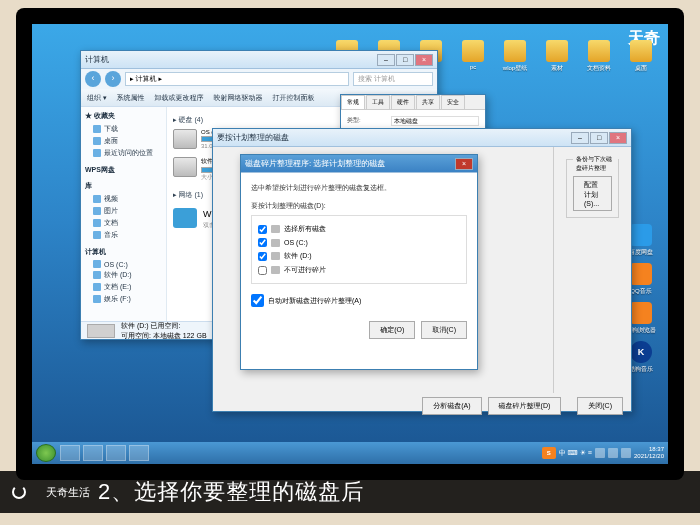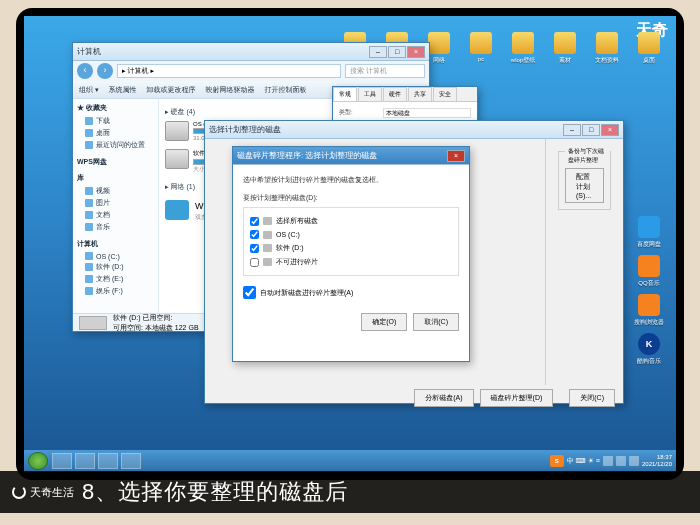--- a/index.html
+++ b/index.html
@@ -1,17 +1,17 @@
 <!DOCTYPE html>
 <html><head>
 <meta charset="utf-8">
 <style>
 * { margin: 0; padding: 0; box-sizing: border-box; }
 body { width: 700px; height: 525px; font-family: "Microsoft YaHei", Tahoma, sans-serif; font-size: 9px; overflow: hidden; position: relative; background: #e8dcc8; }
-.monitor { position: absolute; top: 8px; left: 16px; width: 668px; height: 472px; background: #000; border-radius: 16px; padding: 8px; }
+.monitor { position: absolute; top: 8px; left: 16px; width: 668px; height: 472px; background: #000; border-radius: 8px; padding: 16px; }
 .screen { width: 100%; height: 100%; position: relative; background: linear-gradient(180deg, #3ba8e8 0%, #2d84c8 45%, #1a5490 100%); overflow: hidden; }
 .watermark-tr { position: absolute; top: 4px; right: 8px; color: #fff; font-size: 16px; font-weight: bold; }
 
 .dicons { position: absolute; top: 16px; right: 8px; display: grid; grid-template-columns: repeat(8, 38px); gap: 4px; }
 .dicon { display: flex; flex-direction: column; align-items: center; cursor: pointer; }
 .dicon .ico { width: 22px; height: 22px; background: linear-gradient(#f7d96b, #e4a428); border-radius: 3px; }
 .dicon .lbl { color: #fff; font-size: 6px; text-align: center; margin-top: 2px; text-shadow: 0 1px 1px rgba(0,0,0,.6); white-space: nowrap; overflow: hidden; width: 38px; }
 .ricons { position: absolute; top: 200px; right: 8px; width: 82px; display: grid; grid-template-columns: repeat(2, 38px); gap: 6px; }
 .ricons .ico.qq { background: radial-gradient(circle, #fff 30%, #e33 35%, #222 55%); border-radius: 50%; }
 .ricons .ico.blue { background: #2b9be8; border-radius: 4px; }
@@ -87,21 +87,21 @@
 .taskbar { position: absolute; bottom: 0; left: 0; right: 0; height: 22px; background: linear-gradient(#4a98d4, #2e6fa8); display: flex; align-items: center; padding: 0 4px; }
 .startbtn { width: 20px; height: 18px; background: radial-gradient(circle, #7ec850, #3a8e2e); border-radius: 50%; cursor: pointer; border: 1px solid #2a6e1e; }
 .tbicons { display: flex; gap: 3px; margin-left: 4px; }
 .tbico { width: 20px; height: 16px; background: rgba(255,255,255,.2); border: 1px solid rgba(255,255,255,.3); cursor: pointer; }
 .tray { margin-left: auto; display: flex; align-items: center; gap: 3px; color: #fff; font-size: 6px; }
 .tray .ti { width: 10px; height: 10px; background: rgba(255,255,255,.4); border-radius: 1px; }
 .tray .s { width: 14px; height: 12px; background: #f5821f; border-radius: 2px; color: #fff; text-align: center; line-height: 12px; font-weight: bold; }
 .clock { text-align: right; line-height: 1.1; }
 
 .caption { position: absolute; left: 0; right: 0; bottom: 12px; height: 42px; background: rgba(0,0,0,.85); display: flex; align-items: center; color: #fff; }
-.cap-logo { display: flex; align-items: center; gap: 4px; margin-left: 12px; font-size: 11px; }
+.cap-logo { display: flex; align-items: center; gap: 20px; margin-left: 12px; font-size: 11px; }
 .cap-logo .ring { width: 14px; height: 14px; border: 2px solid #fff; border-radius: 50%; border-top-color: transparent; }
 .cap-text { flex: 1; text-align: left; font-size: 22px; margin-left: 8px; letter-spacing: 1px; }
 </style>
 </head>
 <body>
 
 <div class="monitor">
 <div class="screen">
 
 <div class="watermark-tr">天奇</div>
@@ -170,21 +170,21 @@
           <div class="lbl">腾讯视频</div>
         </div>
         <div class="dicon">
           <div class="ico kk">K</div>
           <div class="lbl">酷狗音乐</div>
         </div>
       </div>
 
 <div class="win toolswin">
   <div class="titlebar">
-    <span class="ttl">选择计划整理的磁盘</span>
+    <span class="ttl">要按计划整理的磁盘</span>
     <div class="winctrl">
       <span>–</span>
       <span>□</span>
       <span class="close">×</span>
     </div>
   </div>
   <div class="tbody">
     <div class="lpane"></div>
     <div class="rpane">
       <div class="grpbox">
@@ -384,14 +384,14 @@
 </div>
 
 </div>
 </div>
 
 <div class="caption">
   <div class="cap-logo">
     <div class="ring"></div>
     <span>天奇生活</span>
   </div>
-  <div class="cap-text">8、选择你要整理的磁盘后</div>
+  <div class="cap-text">2、选择你要整理的磁盘后</div>
 </div>
 
 </body></html>

